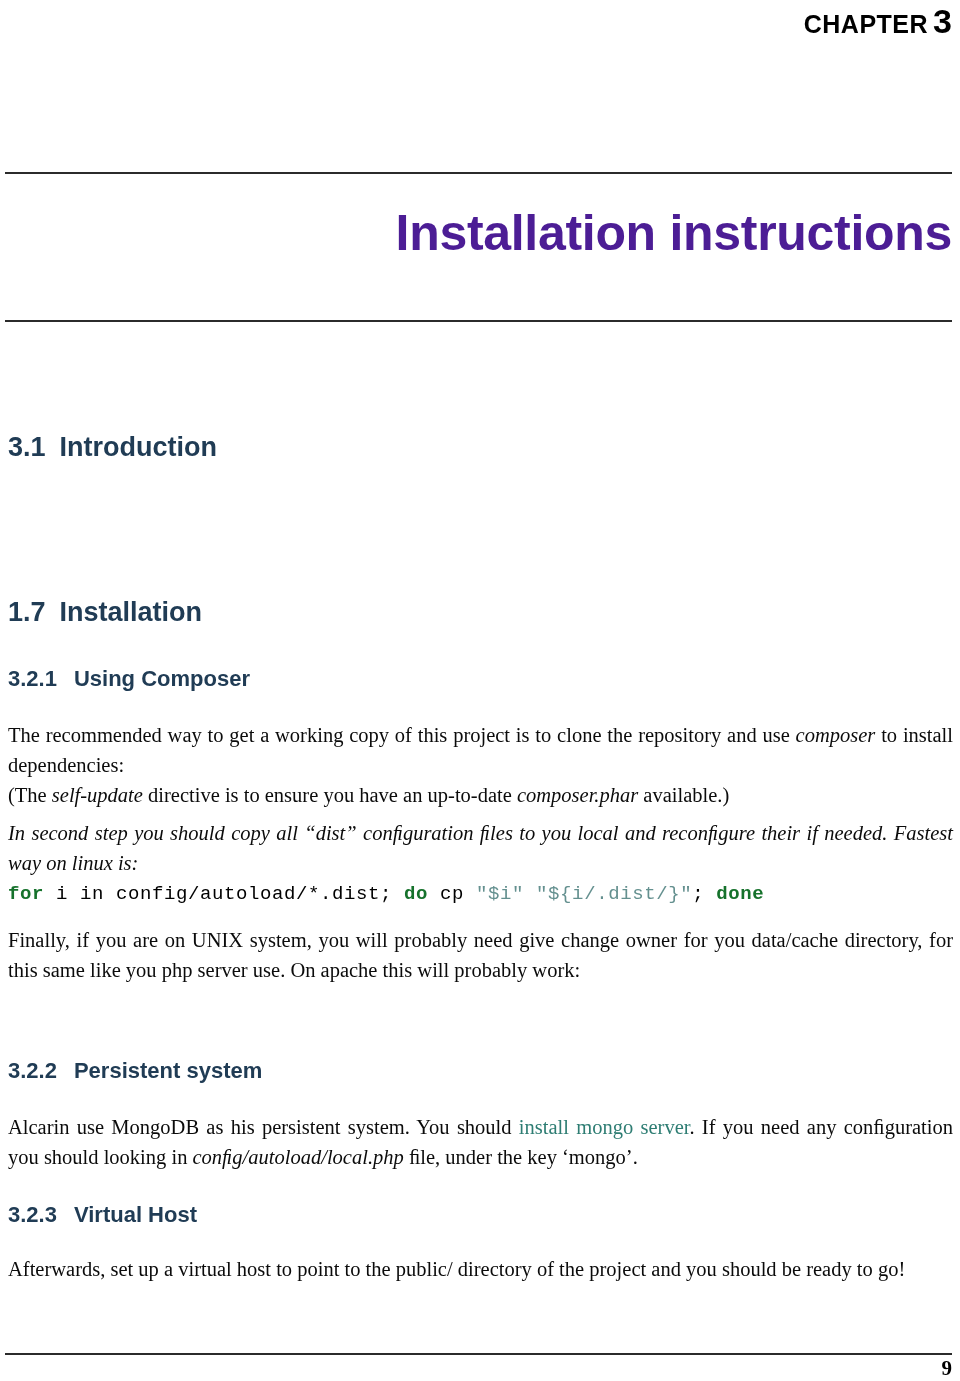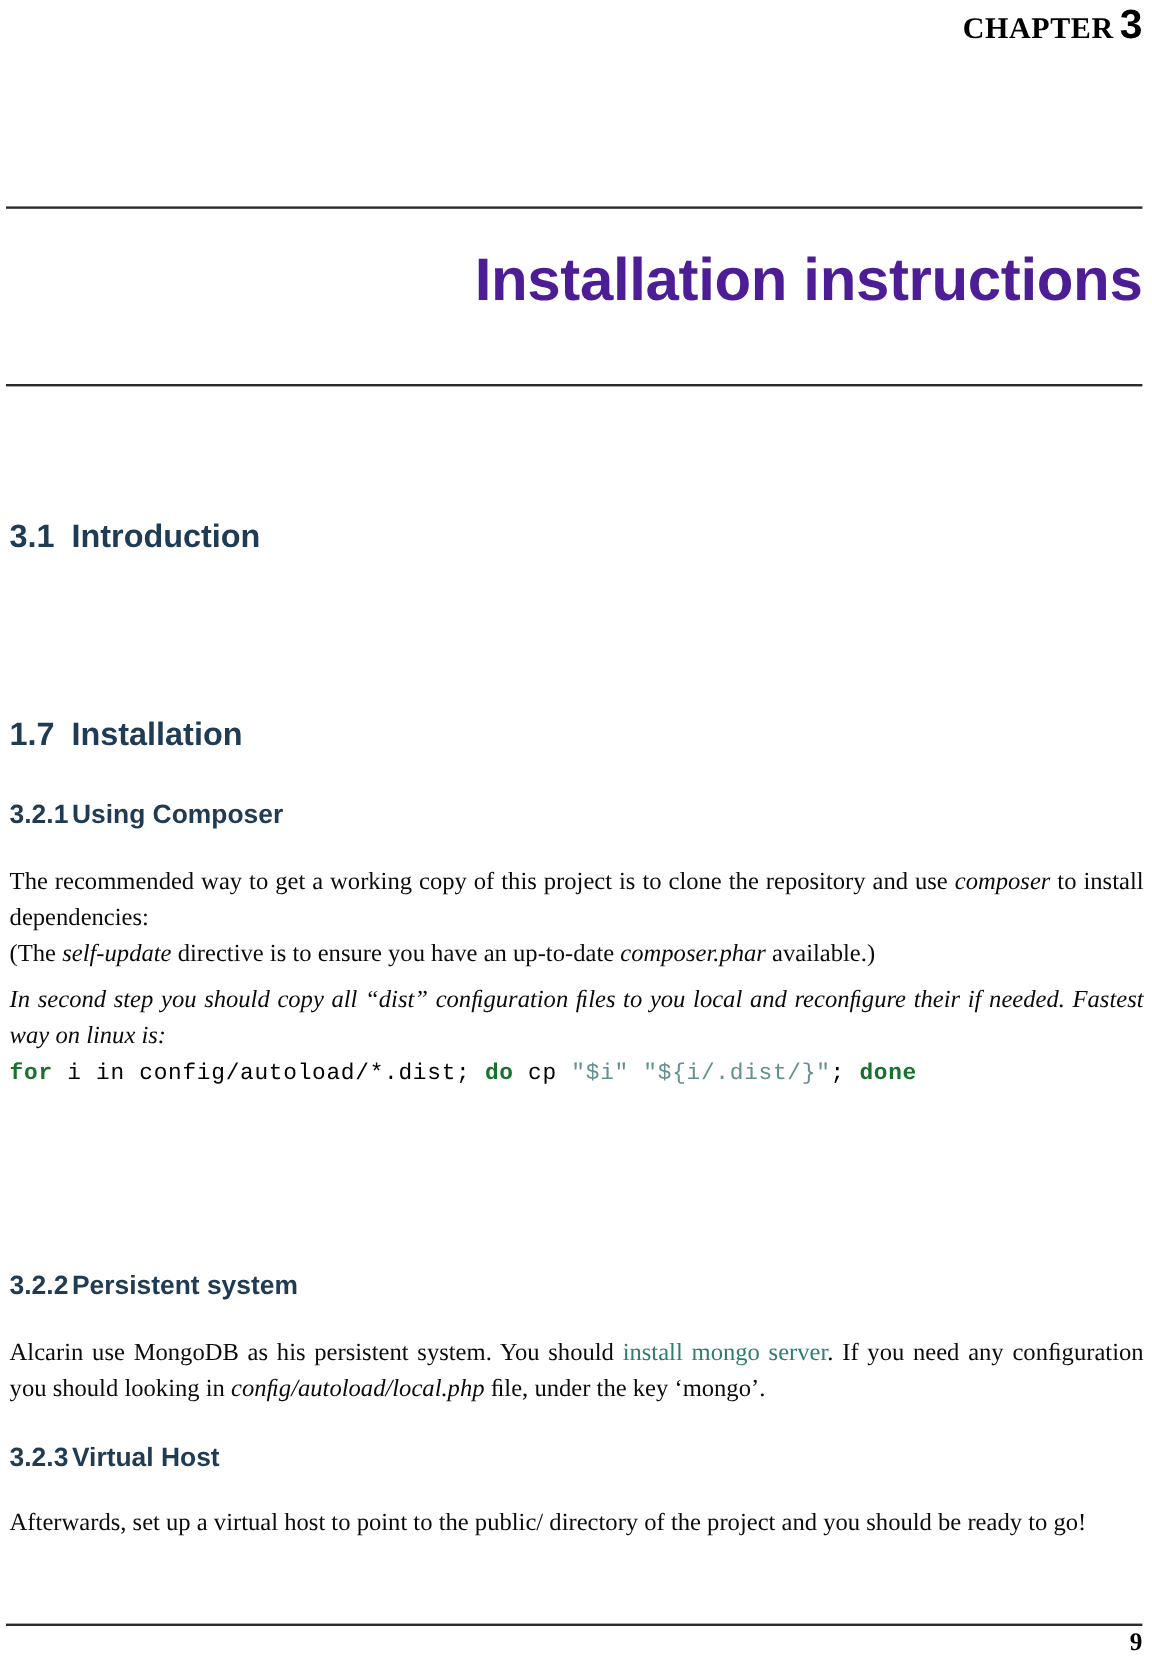--- a/index.html
+++ b/index.html
@@ -31,21 +31,20 @@
     width: 952px;
     text-align: right;
     font-family: "Liberation Sans", sans-serif;
     font-weight: bold;
     color: #000;
     white-space: nowrap;
   }
   .chapter-head .ch-word {
     font-size: 25px;
     letter-spacing: 0.5px;
-    font-family: Liberation Serif, serif;
   }
   .chapter-head .ch-num {
     font-size: 34px;
     letter-spacing: 0px;
     margin-left: 5px;
   }
 
   
   .rule {
     position: absolute;
@@ -86,21 +85,21 @@
 
   .h2 {
     position: absolute;
     left: 8px;
     font-family: "Liberation Sans", sans-serif;
     font-weight: bold;
     font-size: 22px;
     color: #203c55;
     white-space: nowrap;
   }
-  .h2 .num { margin-right: 3px; }
+  .h2 .num { margin-right: 17px; }
 
   
   .para {
     position: absolute;
     left: 8px;
     width: 945px;
     font-family: "Liberation Serif", serif;
     font-size: 20.5px;
     line-height: 30px;
     color: #0b0b0b;
@@ -179,20 +178,21 @@
   </div>
 
   <div class="para noj" style="top:780px;">
     <span>(The </span><i>self-update</i><span> directive is to ensure you have an up-to-date </span><i>composer.phar</i><span> available.)</span>
   </div>
 
   <div class="para" style="top:818px;font-style:italic;">In second step you should copy all “dist” conﬁguration ﬁles to you local and reconﬁgure their if needed. Fastest way on linux is:</div>
 
   <div class="code" style="top:881px;"><span><span class="kw">for</span><span class="pln"> i in config/autoload/*.dist; </span><span class="kw">do</span><span class="pln"> cp </span><span class="str">"$i" "${i/.dist/}"</span><span class="pln">; </span><span class="kw">done</span></span></div>
 
+  <div class="para" style="top:925px;">Finally, if you are on UNIX system, you will probably need give change owner for you data/cache directory, for this same like you php server use. On apache this will probably work:</div>
 
 
   <div class="h2" style="top:1058px;">
     <span class="num">3.2.2</span><span>Persistent system</span>
   </div>
 
   <div class="para" style="top:1112px;">
     <span>Alcarin use MongoDB as his persistent system. You should </span><span class="link">install mongo server</span><span>. If you need any conﬁguration you should looking in </span><i>conﬁg/autoload/local.php</i><span> ﬁle, under the key ‘mongo’.</span>
   </div>
 

